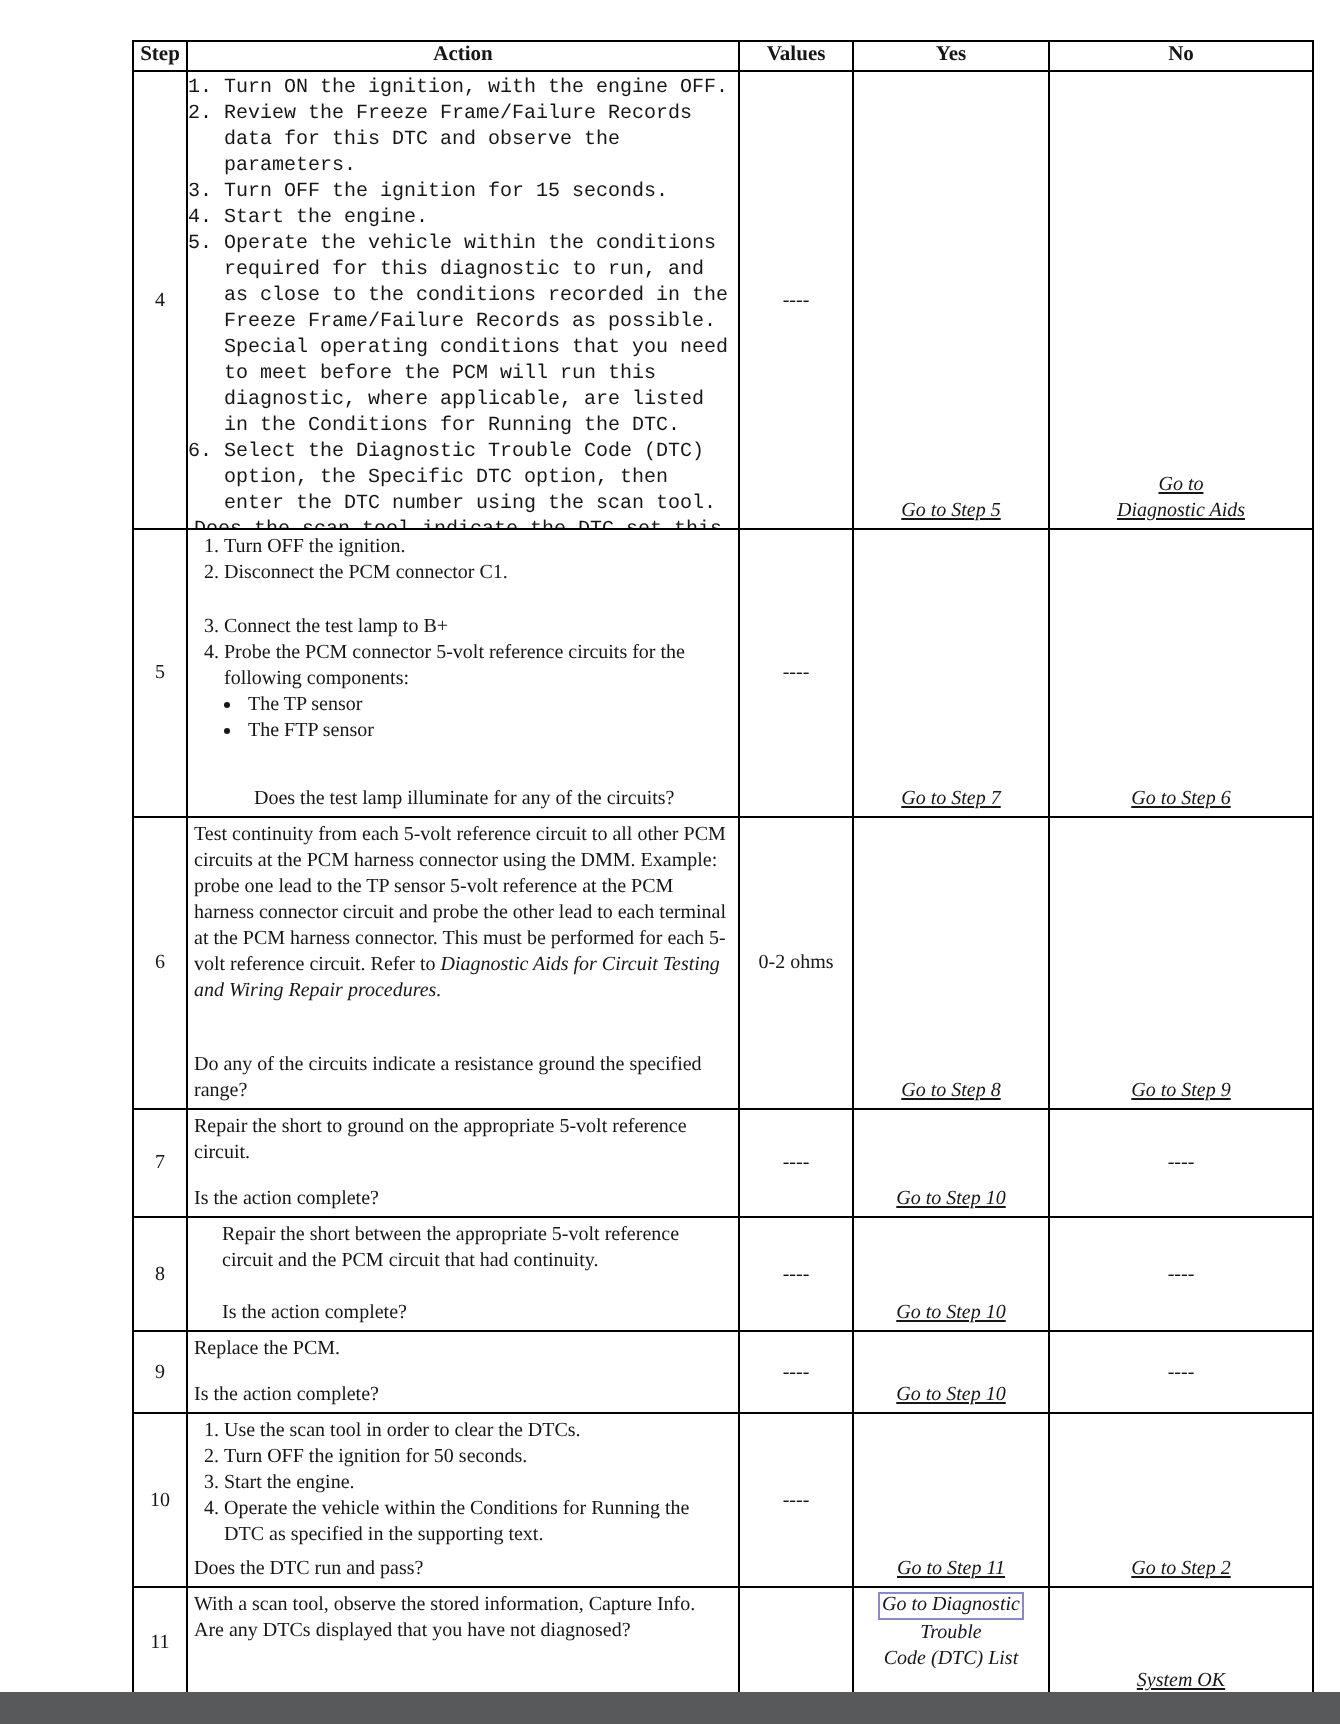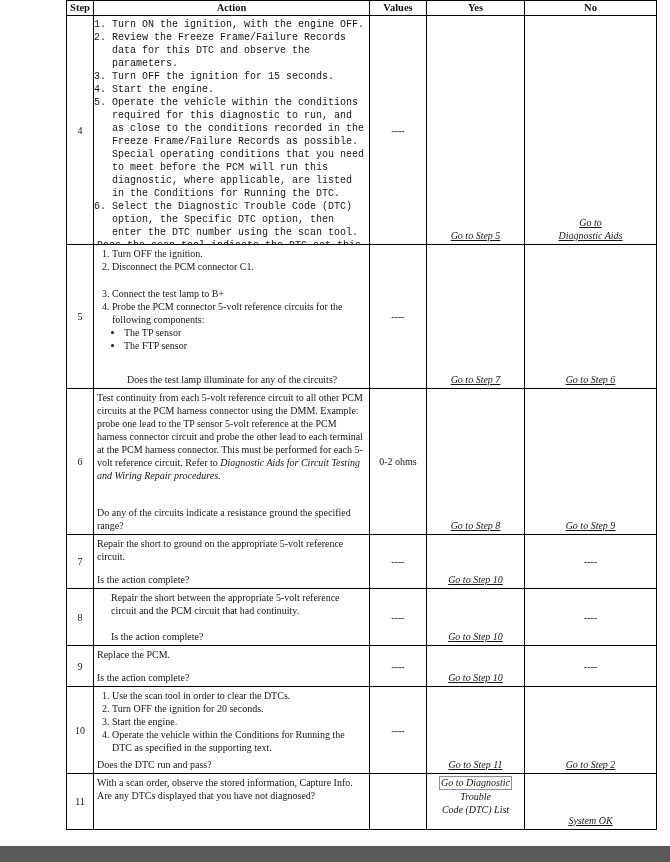--- a/index.html
+++ b/index.html
@@ -5,21 +5,21 @@
   * { box-sizing: border-box; }
   html, body { margin: 0; padding: 0; }
   body {
     width: 670px; height: 862px;
     background: #ffffff;
     position: relative;
     overflow: hidden;
     font-family: "Liberation Serif", "DejaVu Serif", serif;
     color: #161616;
   }
-  .table-wrap { position: absolute; left: 66px; top: 0; }
+  .table-wrap { position: absolute; left: 66px; top: 20px; }
   table { border-collapse: collapse; table-layout: fixed; width: 590px; }
   col.c-step   { width: 27px; }
   col.c-action { width: 276px; }
   col.c-values { width: 57px; }
   col.c-yes    { width: 98px; }
   col.c-no     { width: 132px; }
   th, td {
     border: 1px solid #000;
     font-size: 10px;
     line-height: 13px;
@@ -205,41 +205,41 @@
         <div>----</div>
       </td>
     </tr>
 
     <tr>
       <td class="step">10</td>
       <td>
         <div class="aw hr10">
           <ol>
             <li>Use the scan tool in order to clear the DTCs.</li>
-            <li>Turn OFF the ignition for 20 seconds.</li>
+            <li>Turn OFF the ignition for 50 seconds.</li>
             <li>Start the engine.</li>
             <li>Operate the vehicle within the Conditions for Running the DTC as specified in the supporting text.</li>
           </ol>
           <div class="q">Does the DTC run and pass?</div>
         </div>
       </td>
       <td class="values">----</td>
       <td class="ans vbot">
         <div>Go to Step 11</div>
       </td>
       <td class="ans vbot">
         <div>Go to Step 2</div>
       </td>
     </tr>
 
     <tr>
       <td class="step">11</td>
       <td>
         <div class="aw hr11">
-          <p>With a scan order, observe the stored information, Capture Info.</p>
+          <p>With a scan tool, observe the stored information, Capture Info.</p>
           <div>Are any DTCs displayed that you have not diagnosed?</div>
         </div>
       </td>
       <td class="values"></td>
       <td class="ans vtop">
         <div>
           <span class="ref-line"><span class="linkbox">Go to Diagnostic</span></span>
           <span class="ref-line">Trouble</span>
           <span class="ref-line">Code (DTC) List</span>
         </div>

